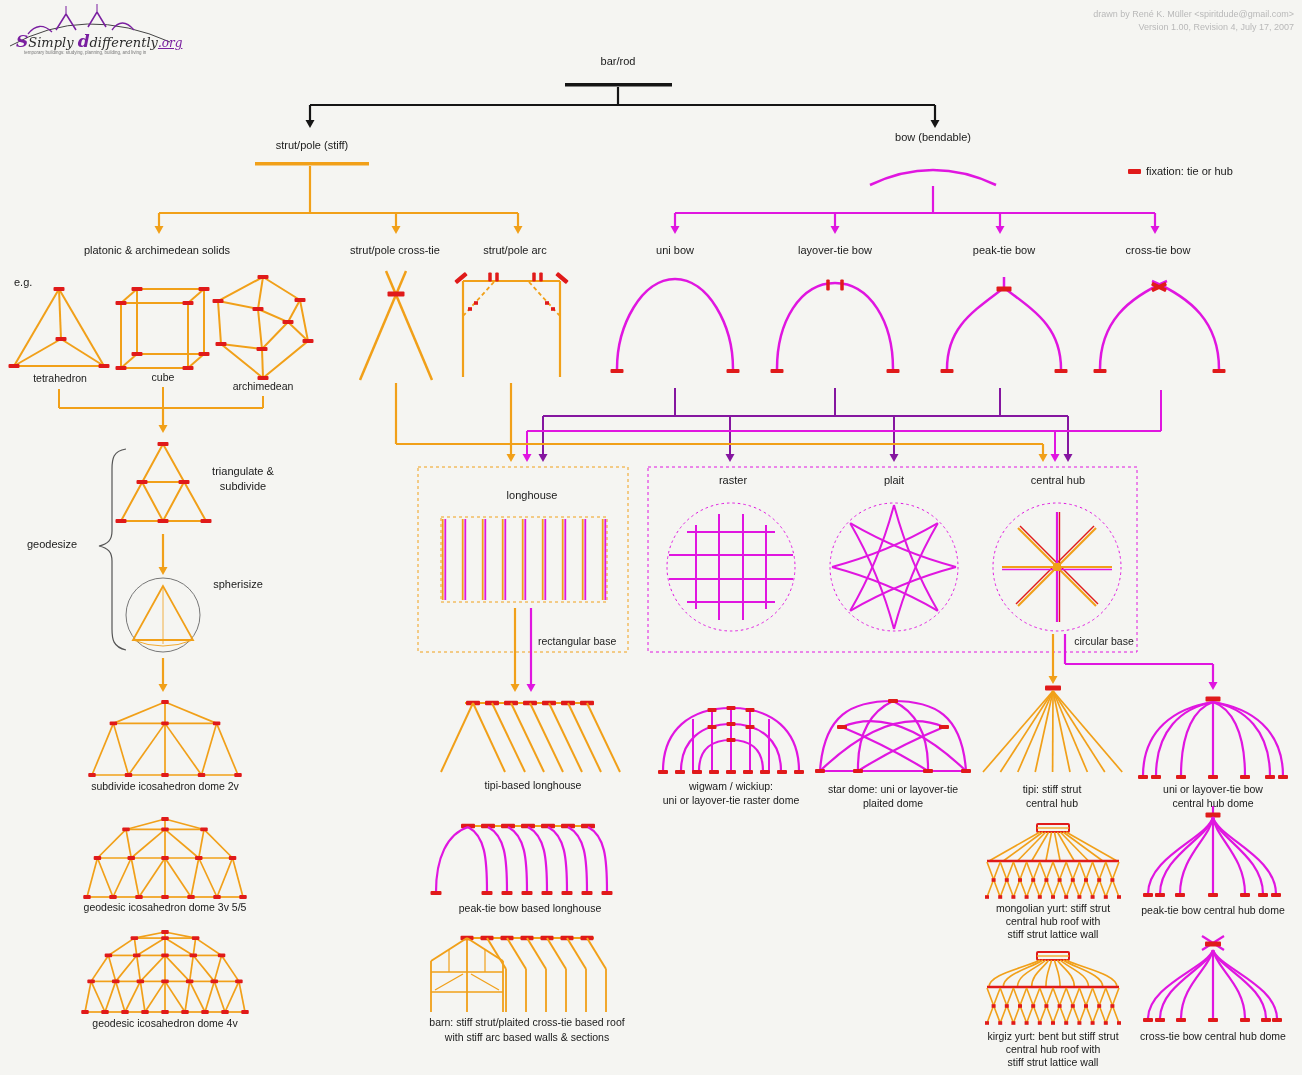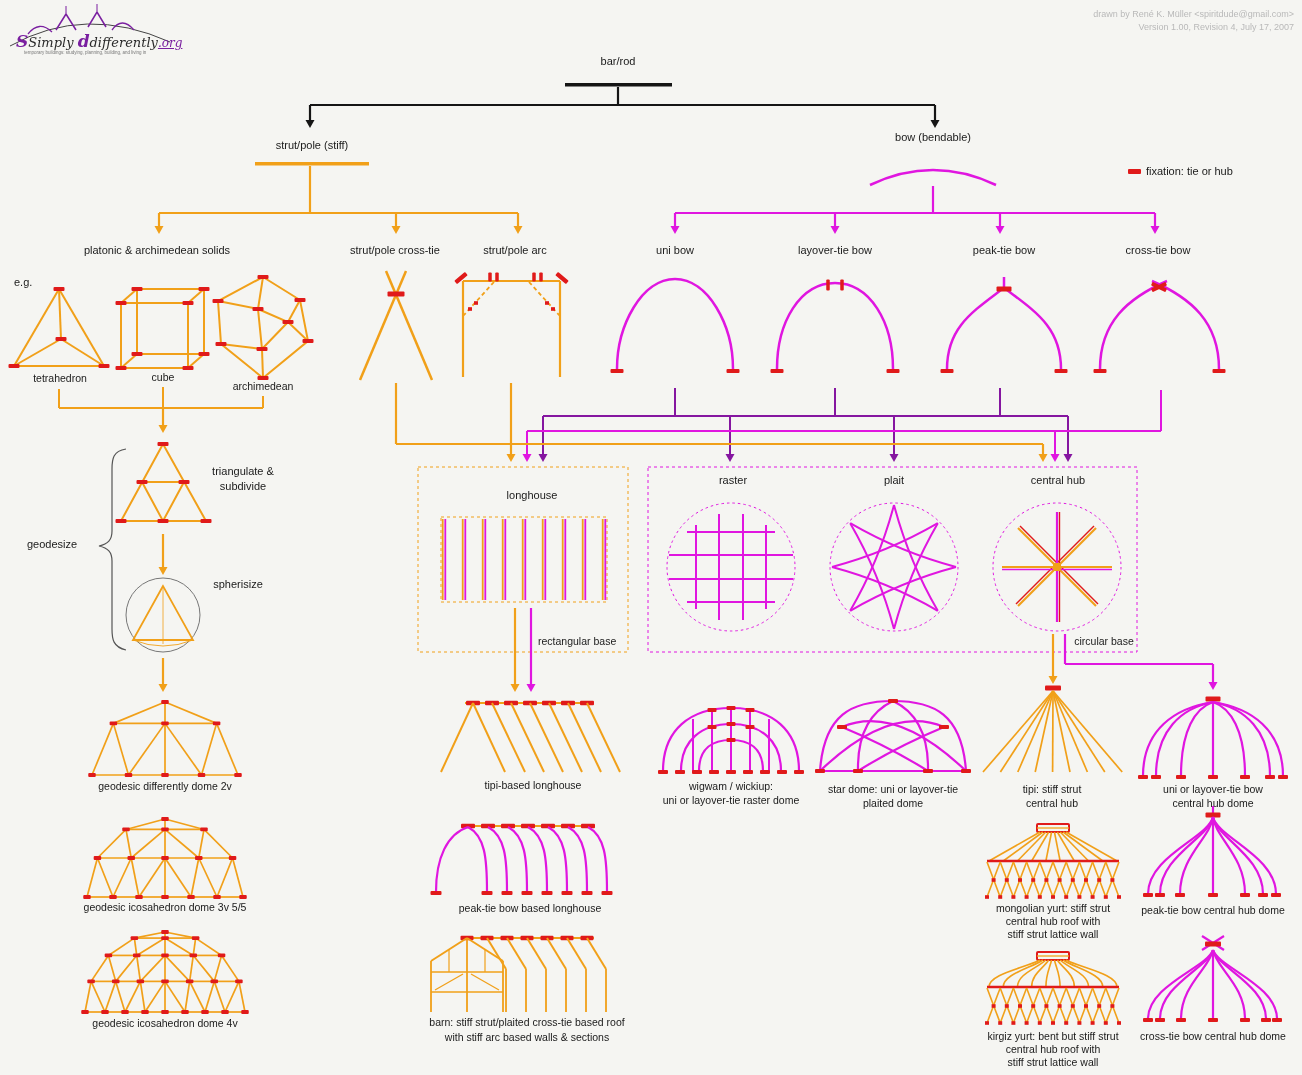--- a/index.html
+++ b/index.html
@@ -781,21 +781,21 @@
   <div class="lbl" style="left:675px;top:244px">uni bow</div>
   <div class="lbl" style="left:835px;top:244px">layover-tie bow</div>
   <div class="lbl" style="left:1004px;top:244px">peak-tie bow</div>
   <div class="lbl" style="left:1158px;top:244px">cross-tie bow</div>
 
   <div class="lbl" style="left:52px;top:538px">geodesize</div>
   <div class="lbl" style="left:243px;top:465px">triangulate &amp;</div>
   <div class="lbl" style="left:243px;top:480px">subdivide</div>
   <div class="lbl" style="left:238px;top:578px">spherisize</div>
 
-  <div class="lbl sm" style="left:165px;top:780px">geodesic differently dome 2v</div>
+  <div class="lbl sm" style="left:165px;top:780px">subdivide icosahedron dome 2v</div>
   <div class="lbl sm" style="left:165px;top:901px">geodesic icosahedron dome 3v 5/5</div>
   <div class="lbl sm" style="left:165px;top:1017px">geodesic icosahedron dome 4v</div>
 
   <div class="lbl" style="left:532px;top:489px">longhouse</div>
   <div class="lbl sm la" style="left:538px;top:635px">rectangular base</div>
   <div class="lbl" style="left:733px;top:474px">raster</div>
   <div class="lbl" style="left:894px;top:474px">plait</div>
   <div class="lbl" style="left:1058px;top:474px">central hub</div>
   <div class="lbl sm" style="left:1104px;top:635px">circular base</div>
 

